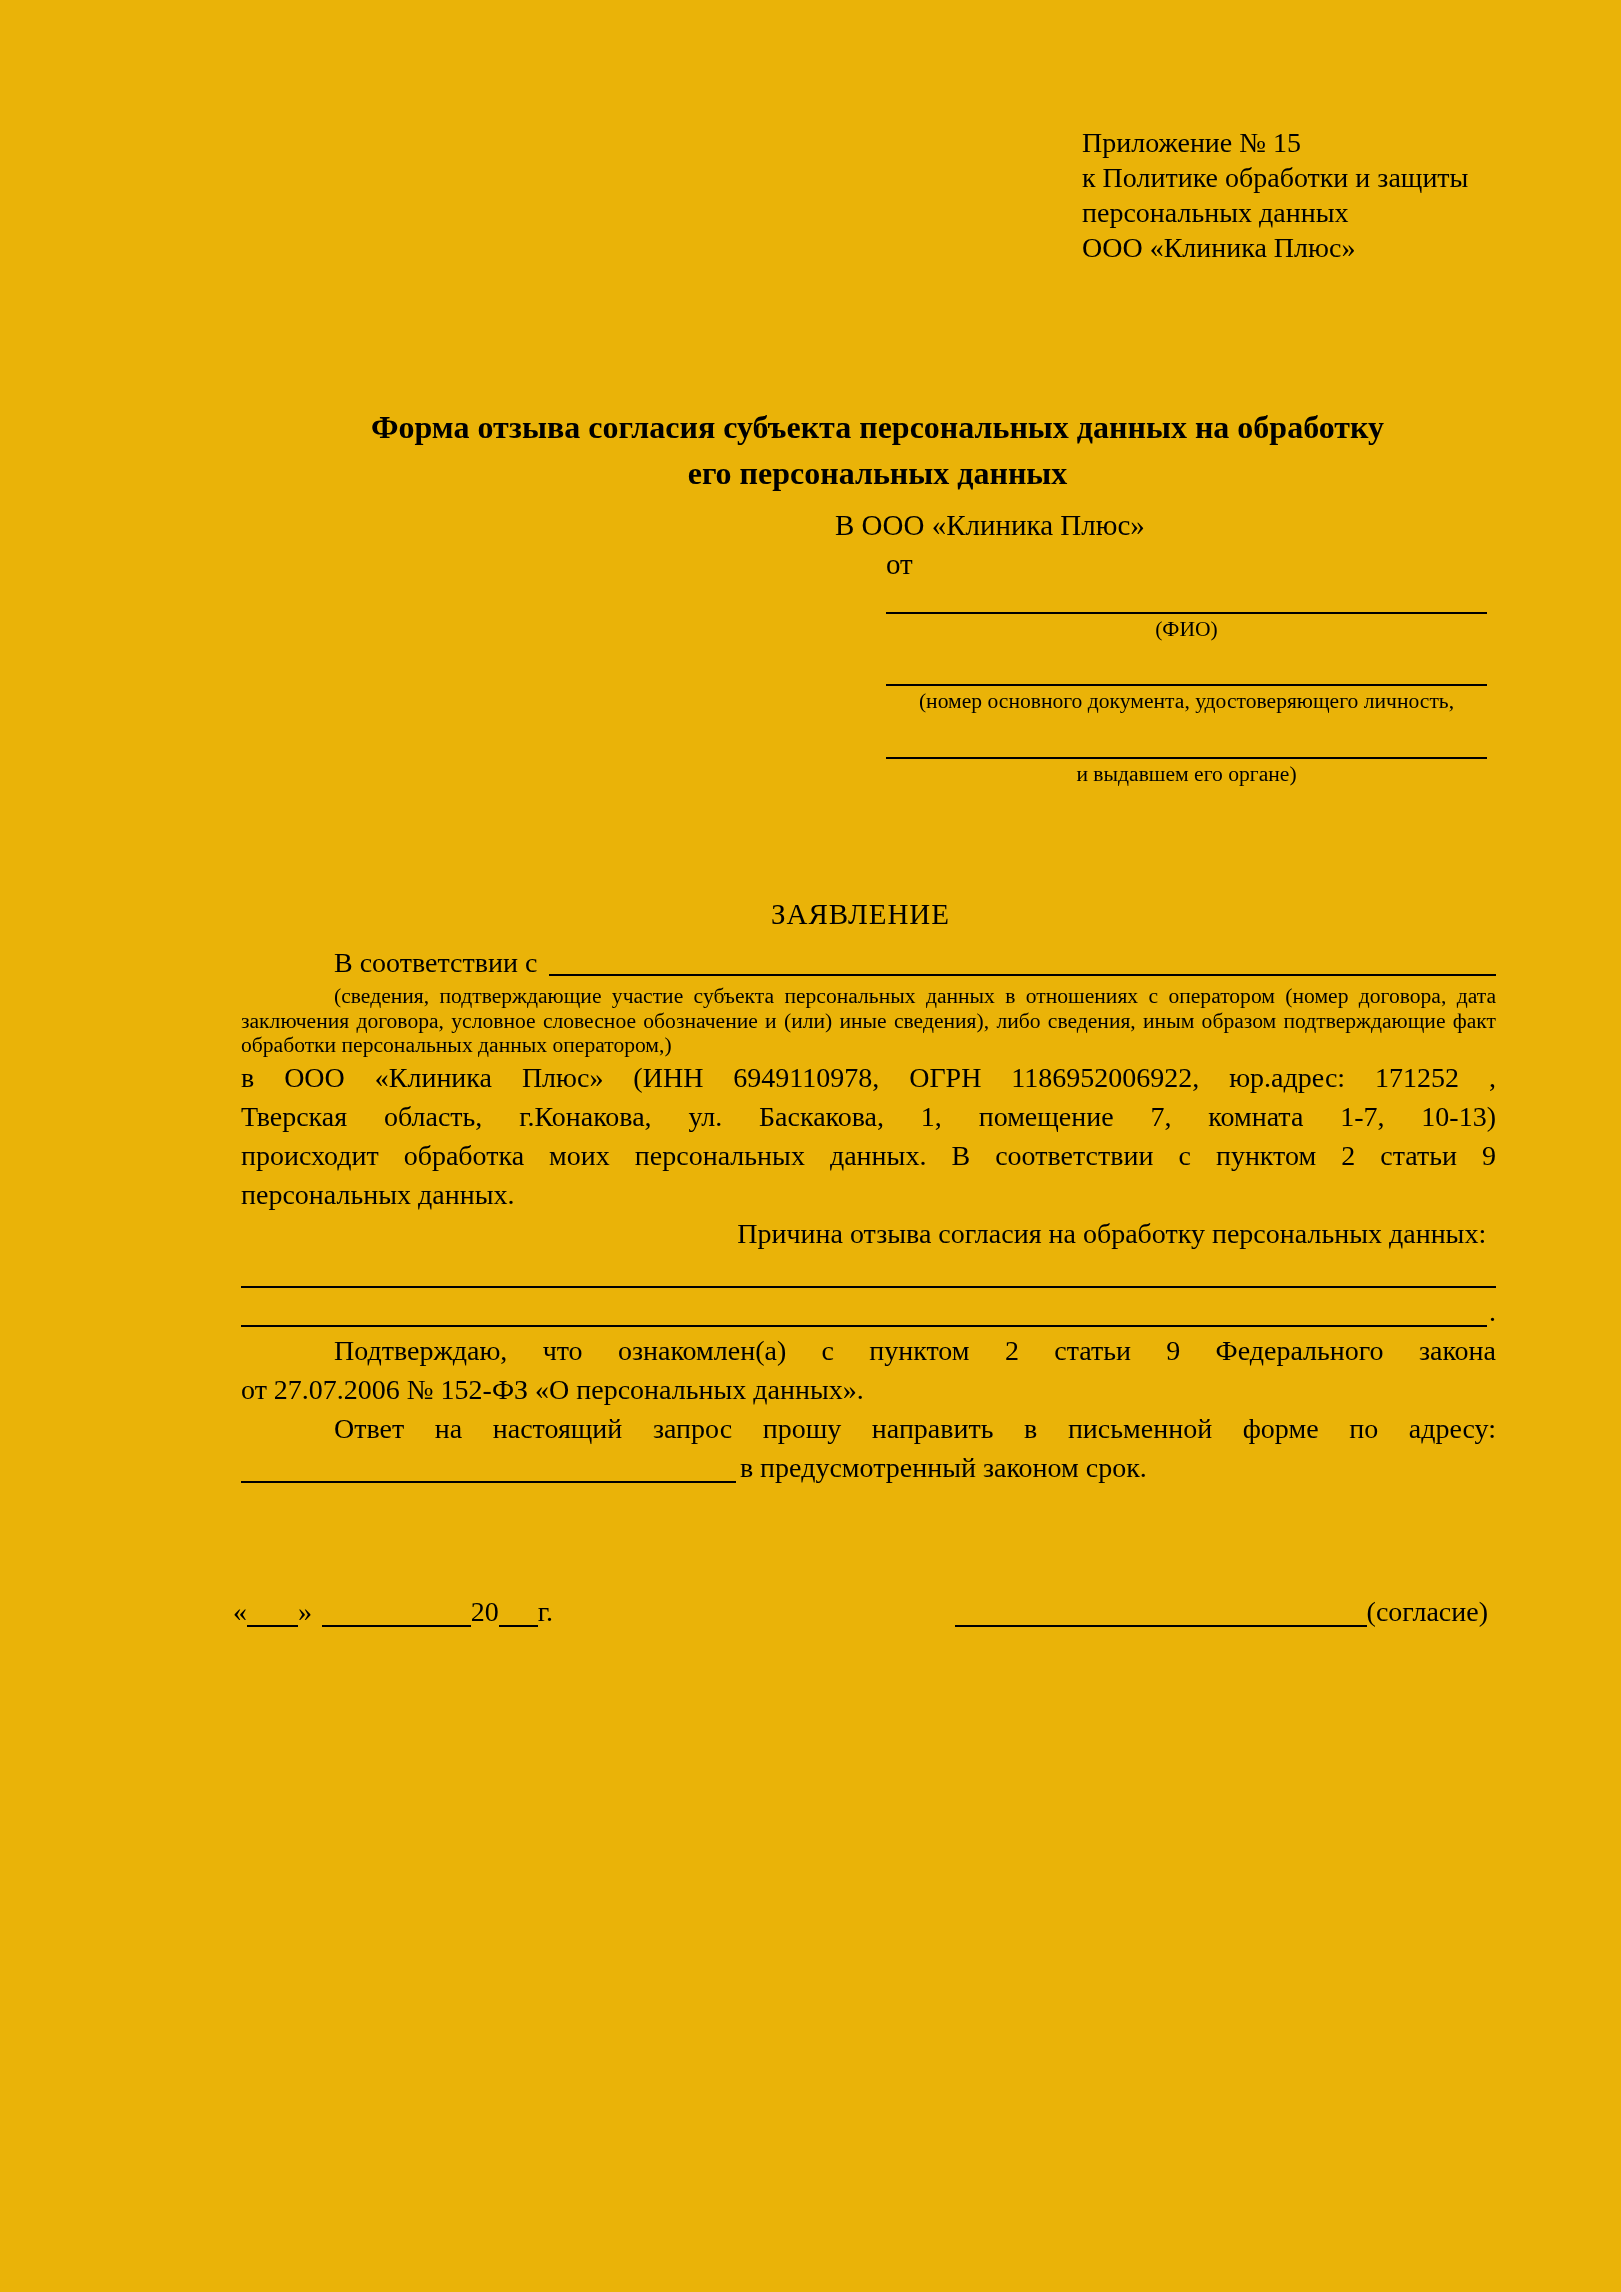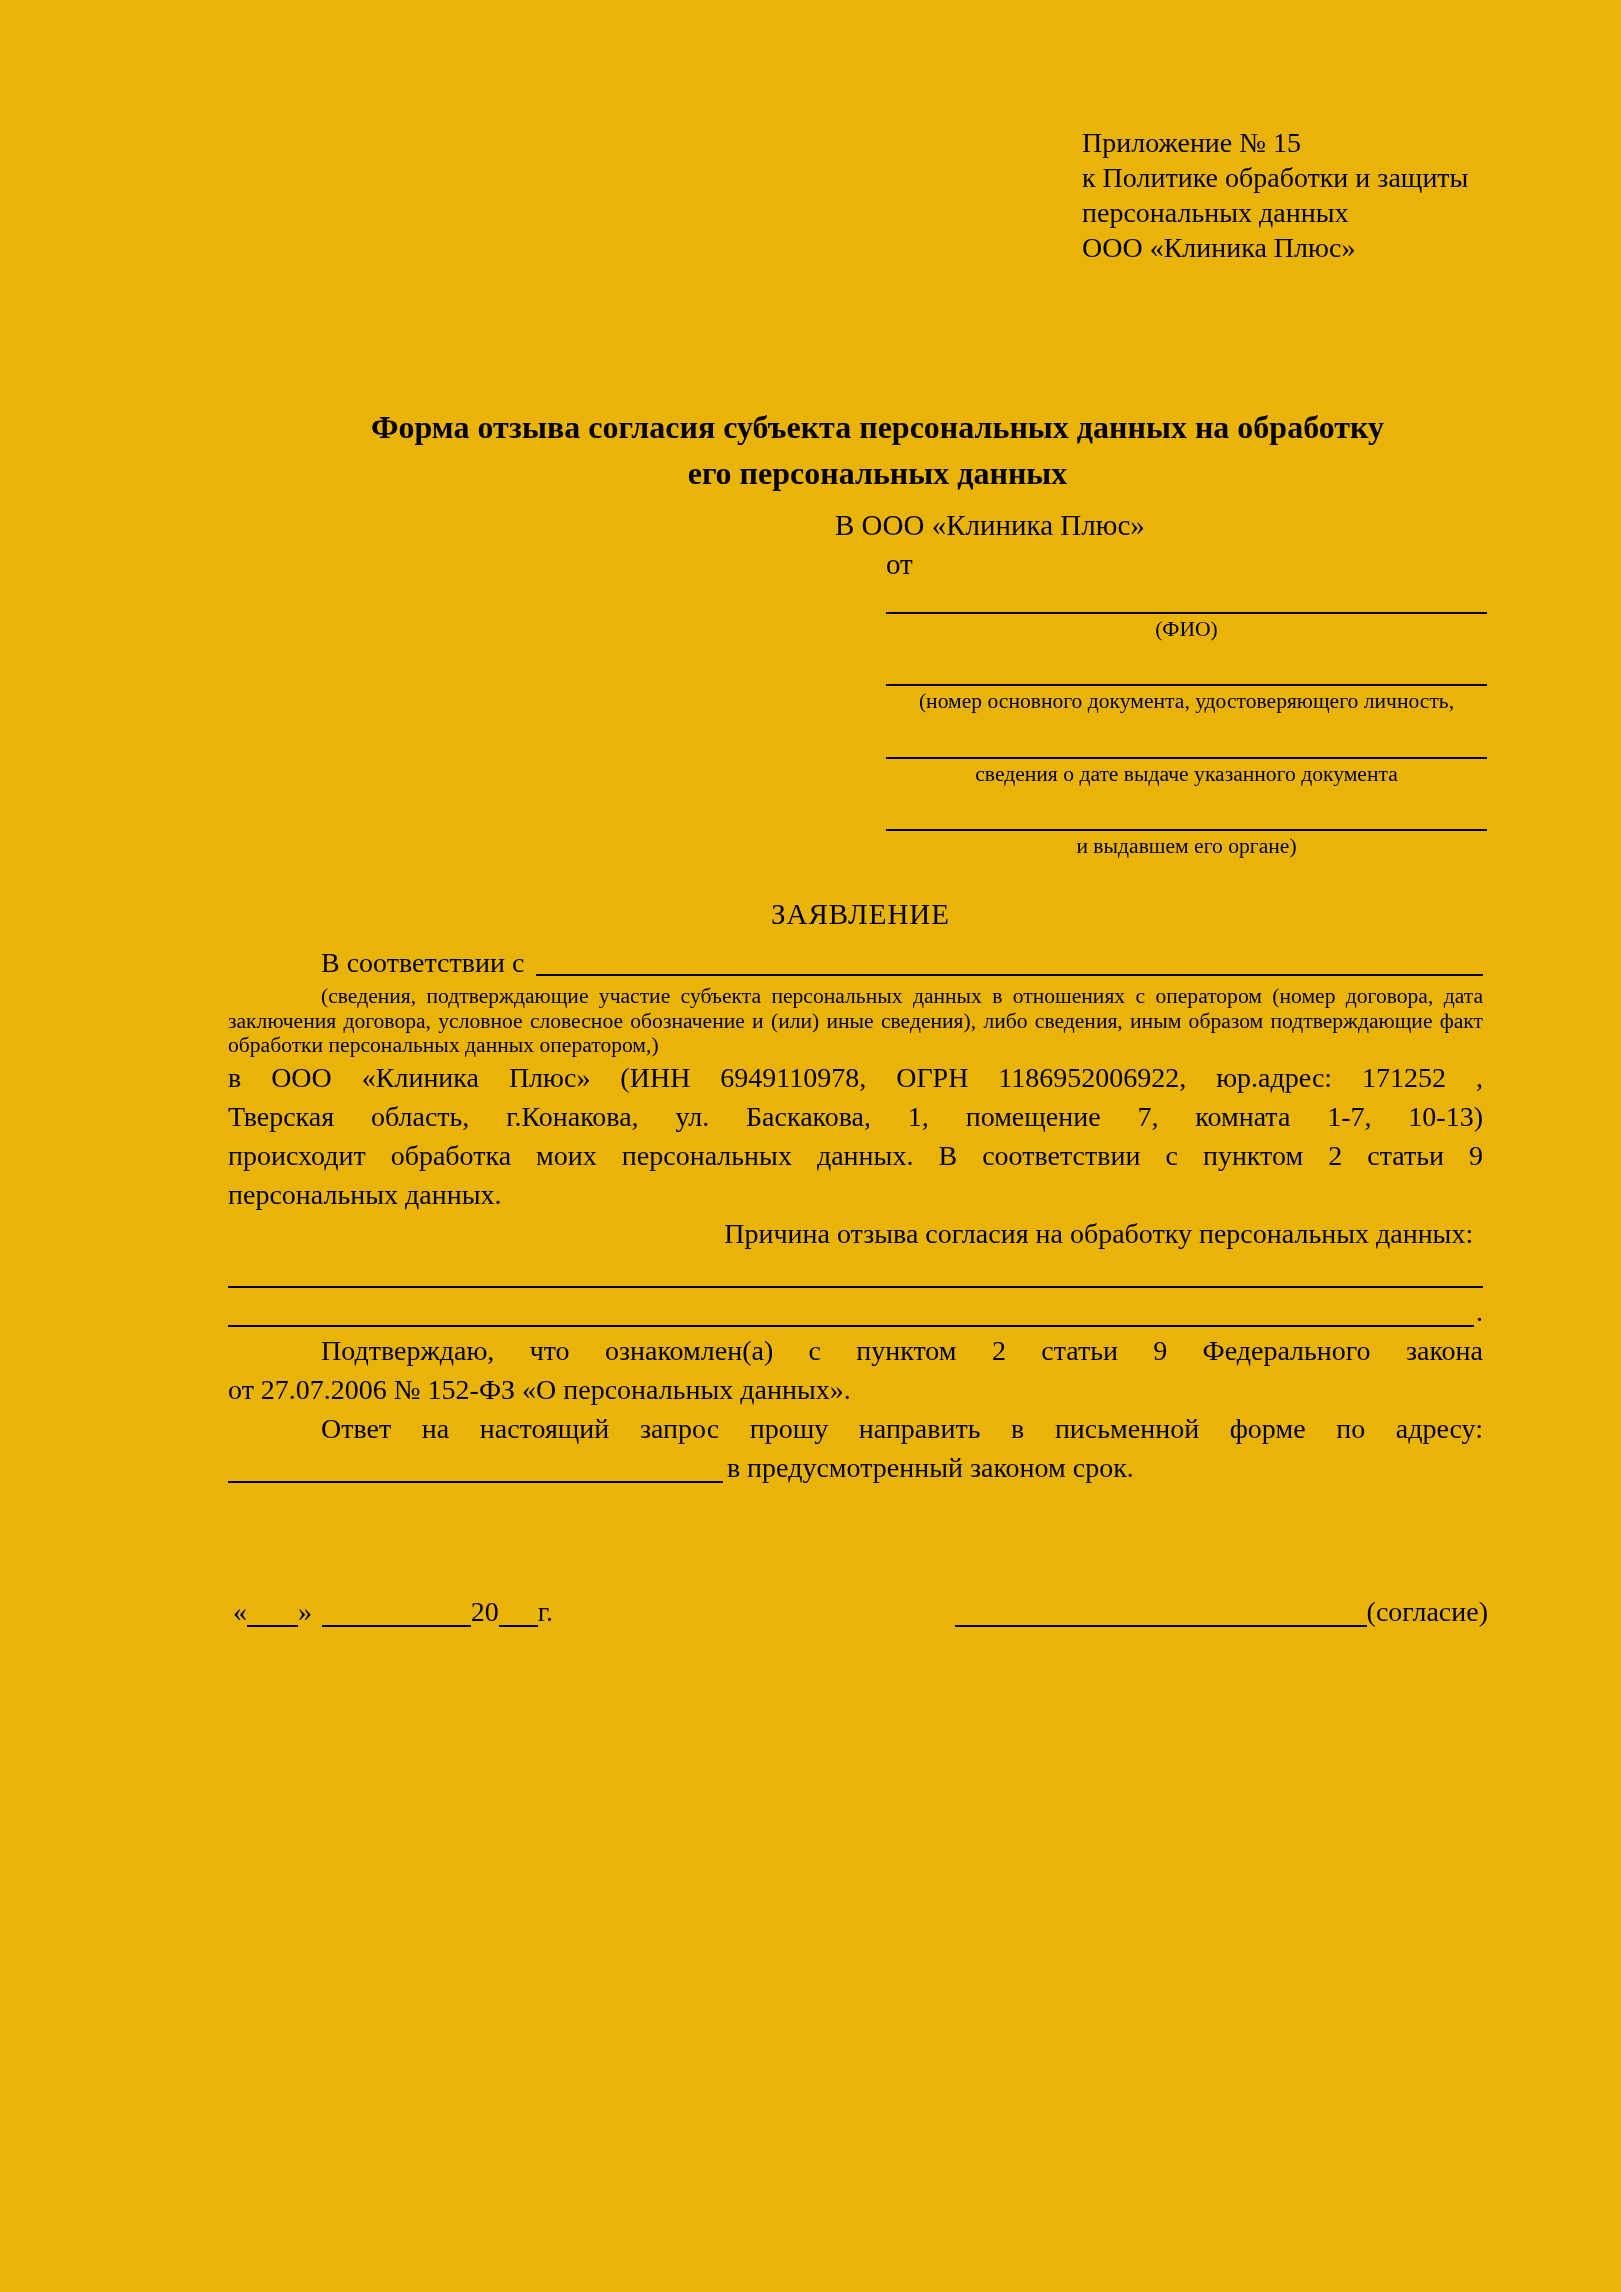--- a/index.html
+++ b/index.html
@@ -29,21 +29,21 @@
   .field .field-rule{height:43px;border-bottom:2.9px solid #000;}
   .field:first-of-type .field-rule{height:28px;}
   .field .field-caption{
     font-size:21.6px;line-height:24.5px;padding-top:2.9px;text-align:center;
   }
   
   .statement-heading{
     position:absolute;left:233px;top:898px;width:1255px;
     text-align:center;font-size:29px;letter-spacing:1px;
   }
-  .body-block{position:absolute;left:228px;top:941px;width:1255px;line-height:39px;}
+  .body-block{position:absolute;left:241px;top:941px;width:1255px;line-height:39px;}
   .lead-line{display:flex;align-items:flex-end;height:41px;}
   .lead-line .lead-text{padding-left:93px;padding-right:11.8px;white-space:nowrap;}
   .blank{border-bottom:2.9px solid #000;}
   .lead-line .lead-blank{flex:1;margin-bottom:5.9px;height:0;}
   .note{font-size:21.6px;line-height:24.5px;margin-top:2px;}
   .note div{text-align:justify;text-align-last:justify;}
   .note div:first-of-type{text-indent:93px;}
   .note div:last-of-type{text-align:left;text-align-last:left;}
   .para div{text-align:justify;text-align-last:justify;}
   .para div:last-of-type{text-align:center;text-align-last:left;}
@@ -103,24 +103,20 @@
         <div class="field">
           <div class="field-rule"></div>
           <div class="field-caption">(ФИО)</div>
         </div>
 
         <div class="field">
           <div class="field-rule"></div>
           <div class="field-caption">(номер основного документа, удостоверяющего личность,</div>
         </div>
 
-        <div class="field">
-          <div class="field-rule"></div>
-          <div class="field-caption">сведения о дате выдаче указанного документа</div>
-        </div>
 
         <div class="field">
           <div class="field-rule"></div>
           <div class="field-caption">и выдавшем его органе)</div>
         </div>
       </div>
   </div>
 
   <div class="statement-heading">ЗАЯВЛЕНИЕ</div>
 

